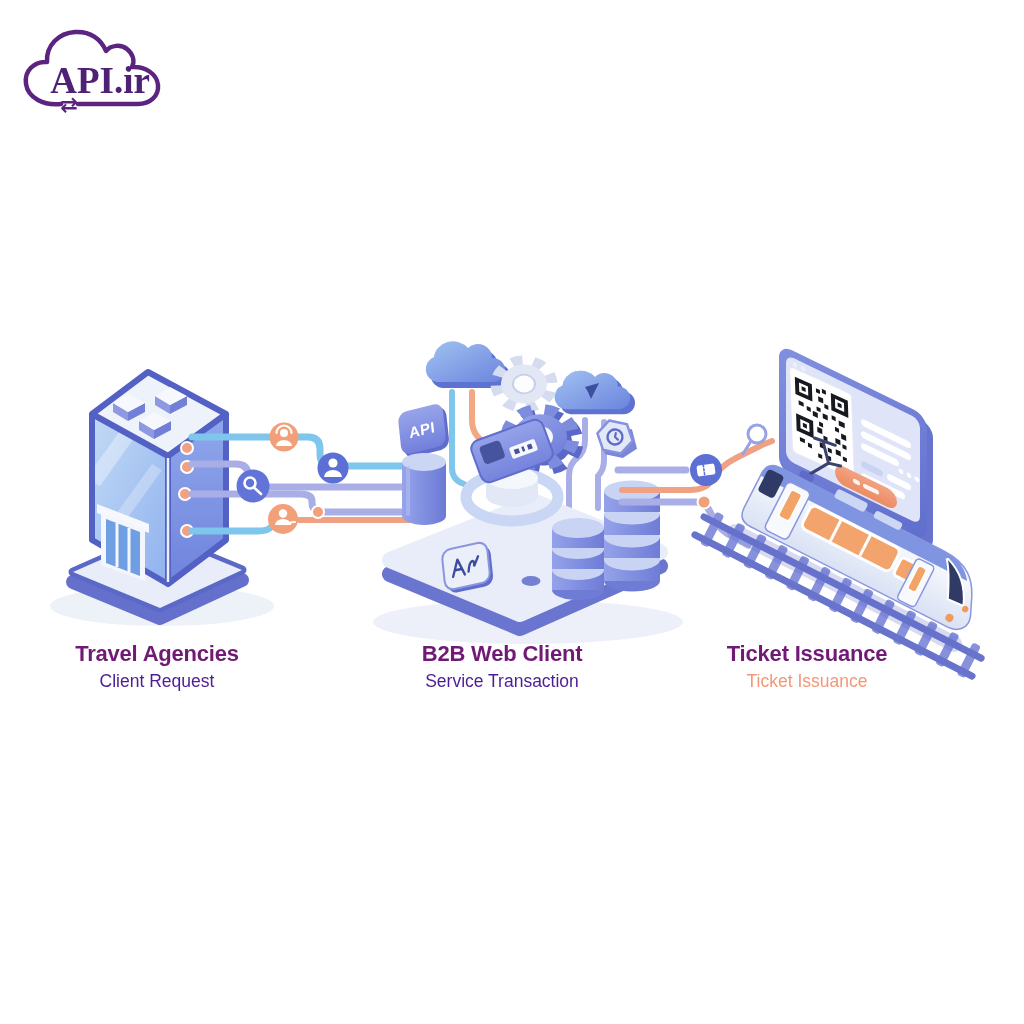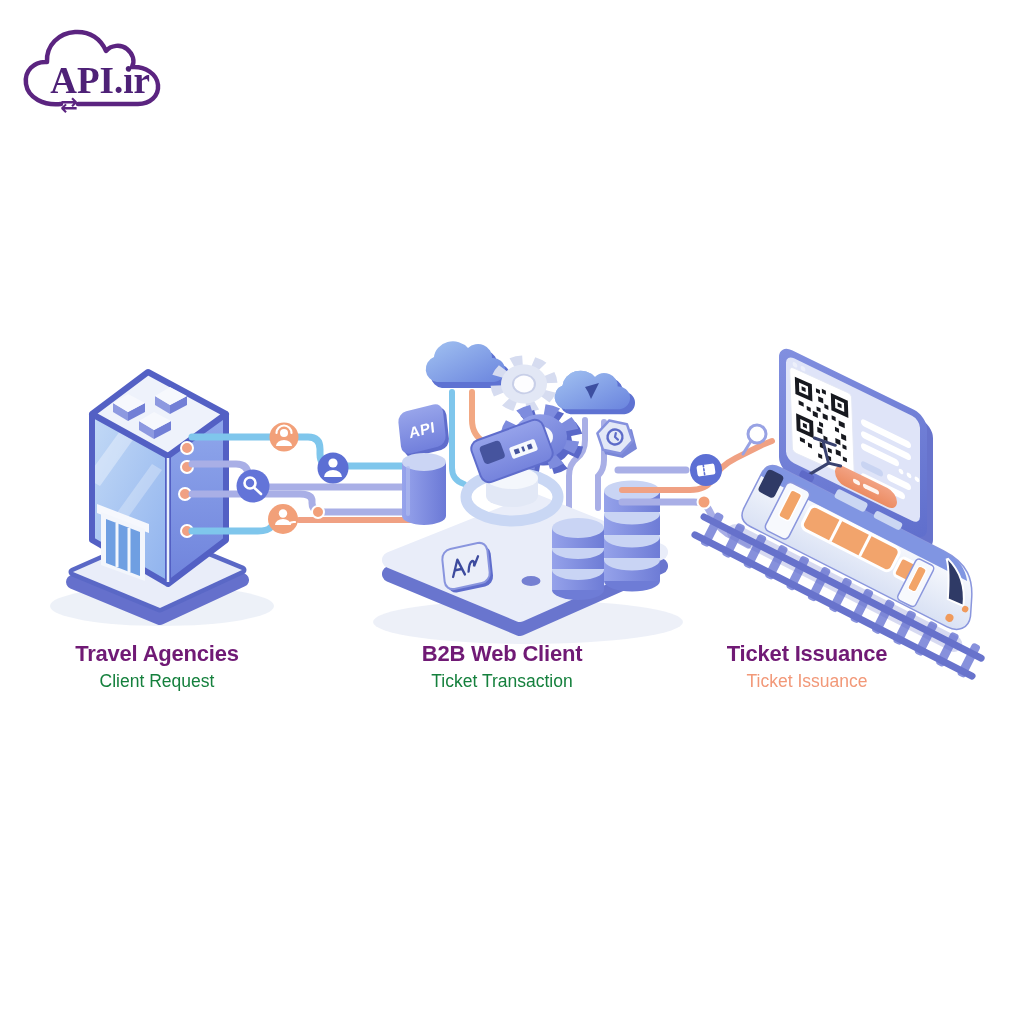--- a/index.html
+++ b/index.html
@@ -3,21 +3,21 @@
 <meta charset="utf-8">
 <style>
   html,body{margin:0;padding:0;background:#ffffff;}
   .canvas{position:relative;width:1024px;height:1024px;background:#ffffff;overflow:hidden;
           font-family:"Liberation Sans",sans-serif;}
   .art{position:absolute;left:0;top:0;}
   .logo{position:absolute;left:14px;top:12px;width:170px;height:112px;}
   .label-group{position:absolute;width:260px;text-align:center;}
   .label-title{font-size:22px;font-weight:700;color:#701a75;letter-spacing:-0.2px;line-height:26px;}
   .label-sub{font-size:17.5px;font-weight:500;margin-top:3px;line-height:22px;}
-  .sub-blue{color:#15803d;}
+  .sub-blue{color:#4c1d95;}
   .sub-orange{color:#F29878;}
 </style>
 </head>
 <body>
 
 <div class="canvas">
 
   <svg class="logo" viewBox="0 0 170 112">
     <path d="M47,92 C30,94 14,86 12,72 C10,59 20,49 33,50 C32,33 45,21 61,20 C76,19 87,27 92,39 C97,33 107,32 113,37 C119,42 121,49 118,55 C131,54 143,62 144,73 C145,84 136,92 124,92 L64,92" fill="none" stroke="#5B2480" stroke-width="4.5" stroke-linecap="round" stroke-linejoin="round"></path>
     <text x="86" y="81" text-anchor="middle" font-family="Liberation Serif, serif" font-size="37" font-weight="700" fill="#4E2177">API.ir</text>
@@ -407,20 +407,20 @@
       <circle cx="966" cy="558" r="3.2" fill="#F09A5C"></circle>
     </g>
   </svg>
 
   <div class="label-group" style="left:27px;top:641px;">
     <div class="label-title">Travel Agencies</div>
     <div class="label-sub sub-blue">Client Request</div>
   </div>
   <div class="label-group" style="left:372px;top:641px;">
     <div class="label-title">B2B Web Client</div>
-    <div class="label-sub sub-blue">Ticket Transaction</div>
+    <div class="label-sub sub-blue">Service Transaction</div>
   </div>
   <div class="label-group" style="left:677px;top:641px;">
     <div class="label-title">Ticket Issuance</div>
     <div class="label-sub sub-orange">Ticket Issuance</div>
   </div>
 
 </div>
 
 </body></html>

